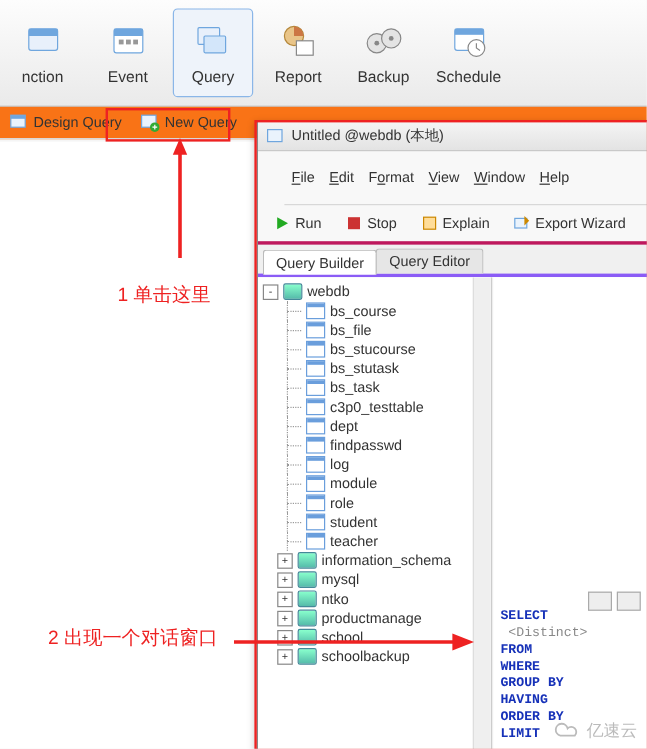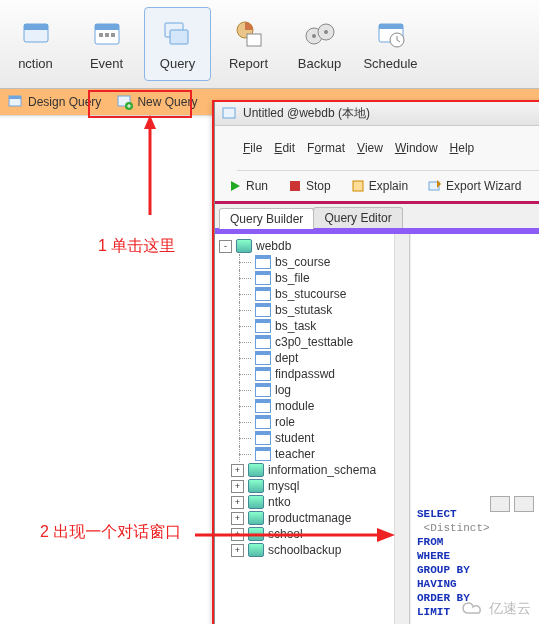--- a/index.html
+++ b/index.html
@@ -38,21 +38,21 @@
   border: 1px solid #8ab6e8;
 }
 .tb-icon {
   width: 32px;
   height: 32px;
   margin-bottom: 6px;
 }
 .tb-label { font-size: 13px; color: #333; }
 .sub-toolbar {
   height: 26px;
-  background: #fdba74;
+  background: #f97316;
   border-bottom: 1px solid #d8d8d8;
   display: flex;
   align-items: center;
   padding: 0 4px;
   gap: 8px;
 }
 .sub-btn {
   display: flex;
   align-items: center;
   gap: 4px;
@@ -130,21 +130,21 @@
   padding: 3px 6px;
   cursor: pointer;
   border: 1px solid transparent;
   border-radius: 3px;
 }
 .dlg-tabs {
   height: 24px;
   display: flex;
   align-items: flex-end;
   padding: 0 4px 0 4px;
-  border-bottom: 6px solid #8b5cf6;
+  border-bottom: 3px solid #8b5cf6;
   gap: 0;
   background: #f0f0f0;
 }
 .dlg-tab {
   padding: 3px 10px;
   border: 1px solid #bbb;
   border-bottom: none;
   background: #e6e6e6;
   cursor: pointer;
   margin-right: -1px;

